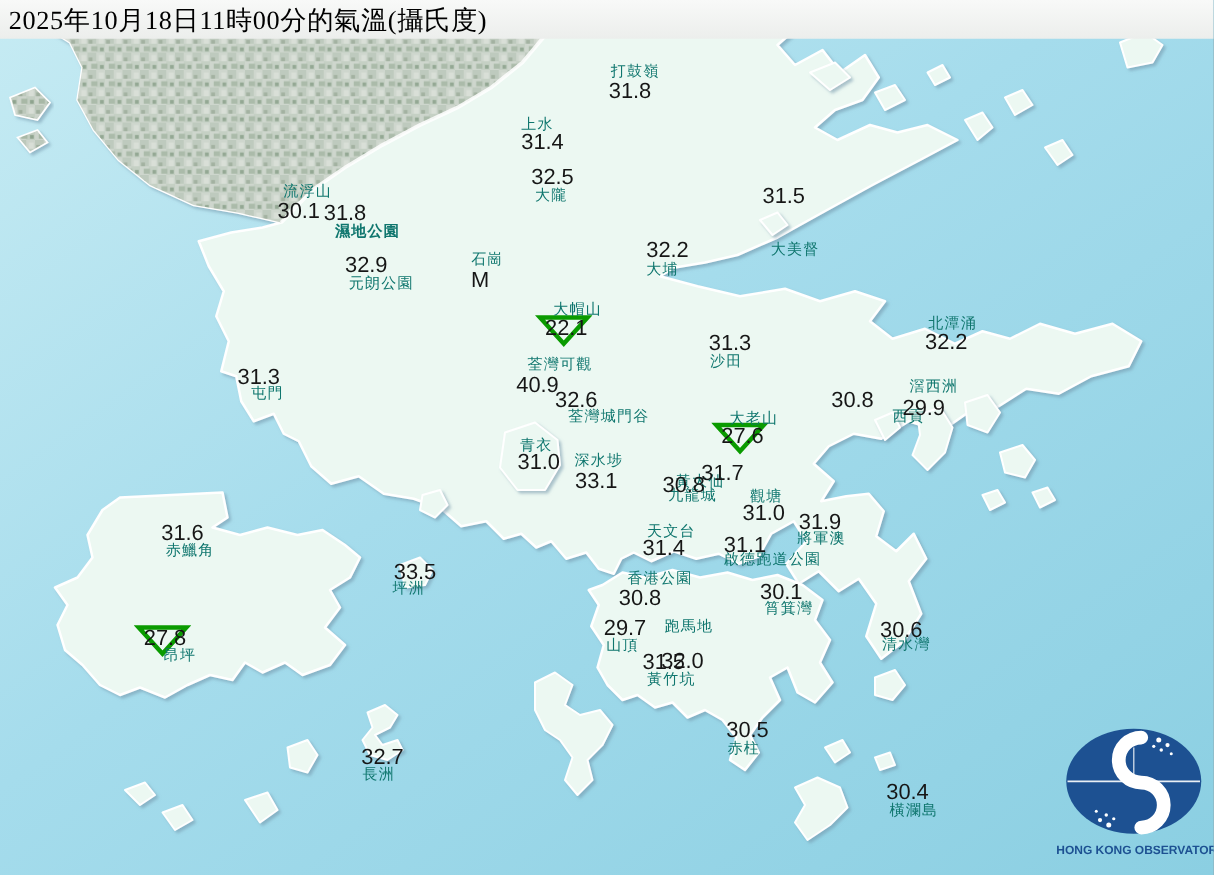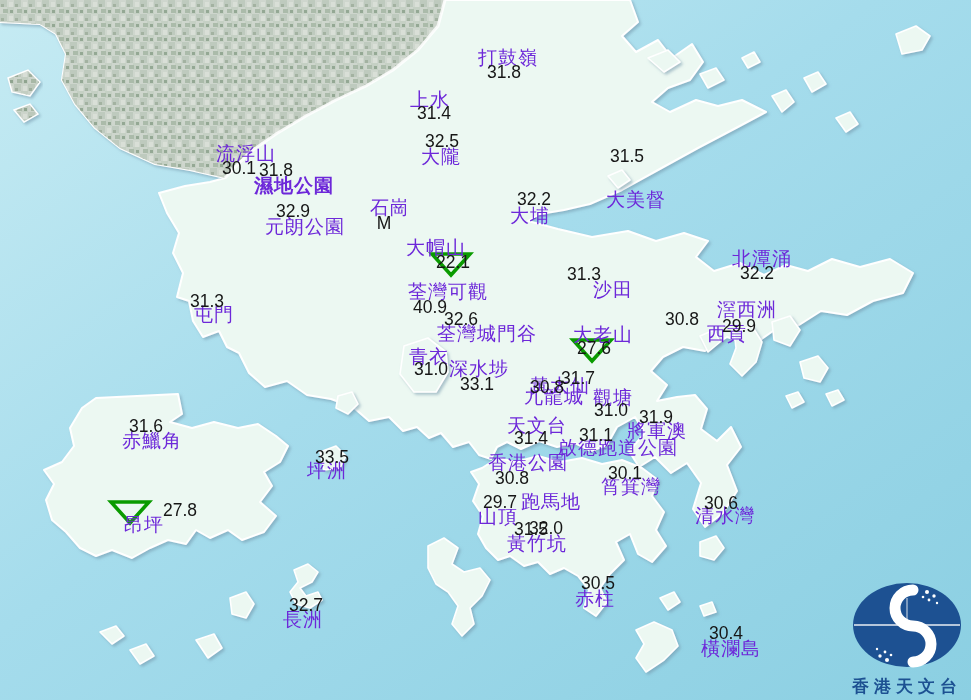--- a/index.html
+++ b/index.html
@@ -7,22 +7,22 @@
        font-family:"Liberation Sans",sans-serif;background:#9ed8ea;}
   #mapsvg{position:absolute;left:0;top:0;z-index:1;}
   
   #titlebar{position:absolute;left:0;top:0;width:971px;height:31px;z-index:40;
             background:linear-gradient(#f8f9f8,#eceeec);
             display:flex;align-items:center;box-sizing:border-box;padding-left:7px;}
   #titlebar .t{font-family:"Liberation Serif","DejaVu Serif",serif;font-size:21px;
                color:#000;letter-spacing:.5px;white-space:nowrap;}
   
   .stname{position:absolute;transform:translate(-50%,-50%);z-index:12;white-space:nowrap;
-          font-family:"Liberation Serif","DejaVu Serif",serif;font-size:19px;
-          color:#6d28d9;letter-spacing:1px;line-height:1;}
+          font-family:"Liberation Serif","DejaVu Serif",serif;font-size:12px;
+          color:#0f766e;letter-spacing:1px;line-height:1;}
   .stval{position:absolute;transform:translate(-50%,-50%);z-index:13;white-space:nowrap;
          font-family:"Liberation Sans",sans-serif;font-size:17.5px;color:#161616;line-height:1;}
   .tri{position:absolute;transform:translate(-50%,-50%);z-index:11;}
   
   #logo{position:absolute;left:845px;top:582px;width:124px;z-index:25;text-align:center;}
   #logo .zh{font-family:"Liberation Serif","DejaVu Serif",serif;font-size:17px;font-weight:bold;
             color:#1d5192;letter-spacing:5px;margin-top:1px;white-space:nowrap;}
   #logo .en{font-family:"Liberation Sans",sans-serif;font-size:9.6px;font-weight:bold;
             color:#1d5192;letter-spacing:0px;white-space:nowrap;}
 </style>
@@ -142,25 +142,25 @@
       <div class="stval" style="left: 293px; top: 212px;">32.9</div>
       <div class="stname" style="left: 390px; top: 207px;">石崗</div>
       <div class="stval" style="left: 384px; top: 224px;">M</div>
       <div class="stname" style="left: 636px; top: 171px; margin-top: 28px;">大美督</div>
       <div class="stval" style="left: 627px; top: 157px;">31.5</div>
       <div class="stname" style="left: 530px; top: 215px;">大埔</div>
       <div class="stval" style="left: 534px; top: 200px;">32.2</div>
       <svg class="tri" width="46" height="30" style="left: 451px; top: 264px;">
         <polygon points="4,5 42,5 23,26" fill="none" stroke="#0a9b00" stroke-width="3.6"></polygon>
       </svg>
-      <div class="stname" style="left: 436px; top: 247px; text-align: right;">大帽山</div>
+      <div class="stname" style="left: 462px; top: 247px; text-align: right;">大帽山</div>
       <div class="stval" style="left: 453px; top: 263px;">22.1</div>
       <div class="stname" style="left: 448px; top: 291px;">荃灣可觀</div>
       <div class="stval" style="left: 430px; top: 308px;">40.9</div>
-      <div class="stname" style="left: 581px; top: 289px; margin-left: 32px;">沙田</div>
+      <div class="stname" style="left: 581px; top: 289px;">沙田</div>
       <div class="stval" style="left: 584px; top: 275px;">31.3</div>
       <div class="stname" style="left: 762px; top: 258px;">北潭涌</div>
       <div class="stval" style="left: 757px; top: 274px;">32.2</div>
       <div class="stname" style="left: 747px; top: 309px;">滘西洲</div>
       <div class="stval" style="left: 739px; top: 327px;">29.9</div>
       <div class="stname" style="left: 679px; top: 333px; margin-left: 48px;">西貢</div>
       <div class="stval" style="left: 682px; top: 320px;">30.8</div>
       <div class="stname" style="left: 487px; top: 333px;">荃灣城門谷</div>
       <div class="stval" style="left: 461px; top: 320px;">32.6</div>
       <svg class="tri" width="46" height="30" style="left: 592px; top: 350px;">
@@ -197,48 +197,50 @@
       <div class="stname" style="left: 214px; top: 314px;">屯門</div>
       <div class="stval" style="left: 207px; top: 302px;">31.3</div>
       <div class="stname" style="left: 152px; top: 440px;">赤鱲角</div>
       <div class="stval" style="left: 146px; top: 427px;">31.6</div>
       <div class="stname" style="left: 327px; top: 470px;">坪洲</div>
       <div class="stval" style="left: 332px; top: 458px;">33.5</div>
       <svg class="tri" width="46" height="30" style="left: 130px; top: 512px;">
         <polygon points="4,5 42,5 23,26" fill="none" stroke="#0a9b00" stroke-width="3.6"></polygon>
       </svg>
       <div class="stname" style="left: 120px; top: 524px; margin-left: 24px;">昂坪</div>
-      <div class="stval" style="left: 132px; top: 511px; margin-left: 48px;">27.8</div>
+      <div class="stval" style="left: 132px; top: 511px;">27.8</div>
       <div class="stname" style="left: 303px; top: 619px;">長洲</div>
       <div class="stval" style="left: 306px; top: 606px;">32.7</div>
       <div class="stname" style="left: 725px; top: 515px;">清水灣</div>
       <div class="stval" style="left: 721px; top: 504px;">30.6</div>
       <div class="stname" style="left: 595px; top: 598px;">赤柱</div>
       <div class="stval" style="left: 598px; top: 584px;">30.5</div>
       <div class="stname" style="left: 731px; top: 648px;">橫瀾島</div>
       <div class="stval" style="left: 726px; top: 634px;">30.4</div>
     </div>
 
+  <div id="titlebar">
+    <span class="t">2025年10月18日11時00分的氣溫(攝氏度)</span>
+  </div>
 
   <div id="logo">
     <svg width="116" height="88" viewBox="0 0 116 88">
       <ellipse cx="58" cy="43" rx="54" ry="42" fill="#1d5192"></ellipse>
       <line x1="5" y1="43" x2="111" y2="43" stroke="#ffffff" stroke-width="1.4" opacity="0.9"></line>
       <line x1="58" y1="16" x2="58" y2="43" stroke="#ffffff" stroke-width="1.2" opacity="0.7"></line>
       <path d="M 64 8 A 18 18 0 1 0 64 44 A 18 18 0 1 1 64 80" fill="none" stroke="#ffffff" stroke-width="11" stroke-linecap="round"></path>
       <g fill="#ffffff">
         <circle cx="78" cy="10" r="2"></circle>
           <circle cx="85" cy="14" r="1.7"></circle>
           <circle cx="80" cy="18" r="1.4"></circle>
         <circle cx="88" cy="21" r="1.2"></circle>
           <circle cx="74" cy="15" r="1.3"></circle>
         <circle cx="38" cy="78" r="2"></circle>
           <circle cx="31" cy="74" r="1.7"></circle>
           <circle cx="36" cy="70" r="1.4"></circle>
         <circle cx="28" cy="67" r="1.2"></circle>
           <circle cx="42" cy="73" r="1.3"></circle>
       </g>
     </svg>
-    <div class="zh">香港天文台</div>
     <div class="en">HONG KONG OBSERVATORY</div>
   </div>
 
 </div>
 
 </body></html>

